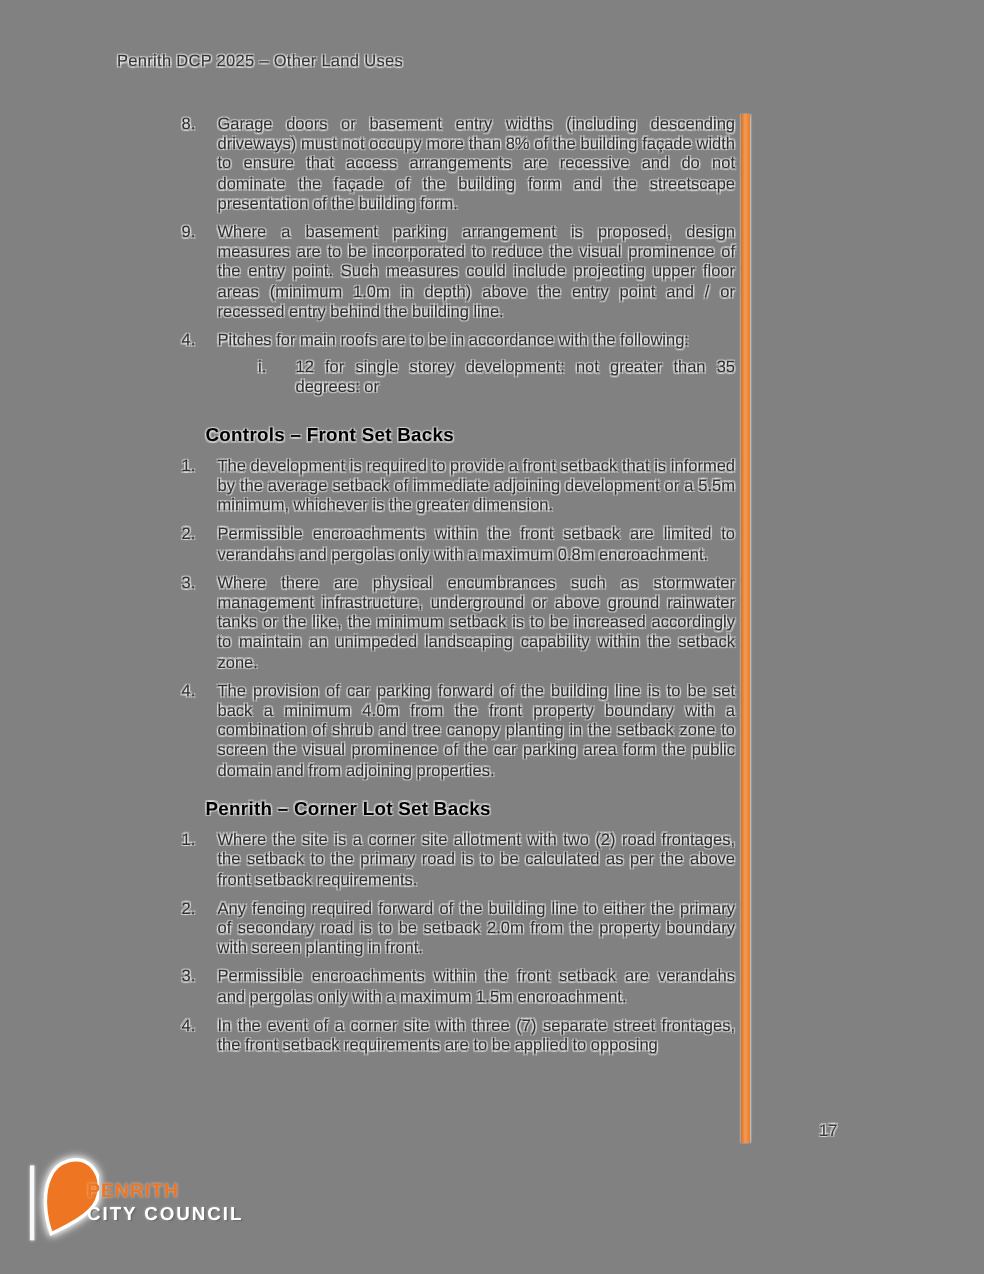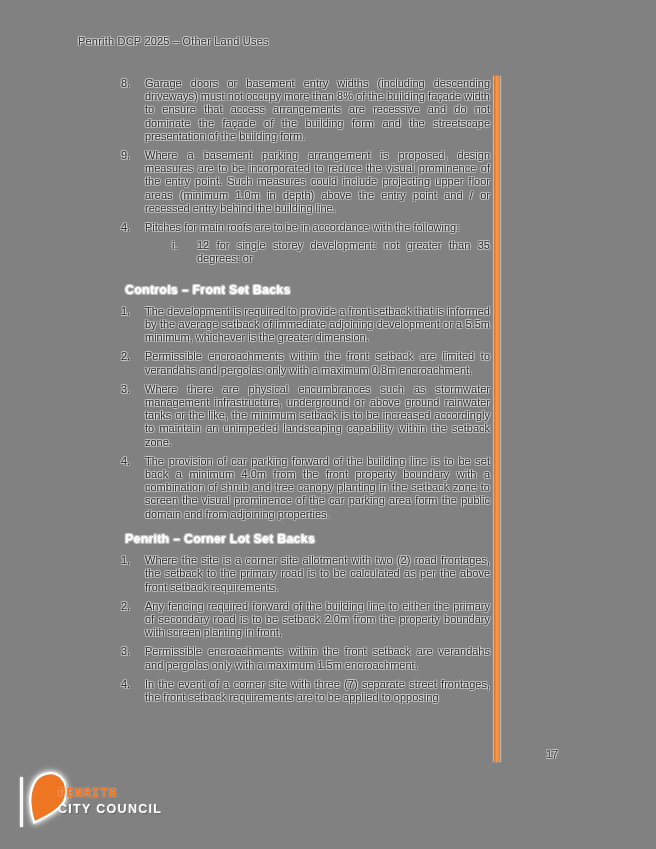--- a/index.html
+++ b/index.html
@@ -30,42 +30,41 @@
     font-size:11px;line-height:13.2px;color:#2e2e2e;
   }
   .list-item{display:flex;margin-bottom:6px;}
   .list-item .marker{flex:0 0 24px;}
   .list-item .txt{flex:1;text-align:justify;}
   .sub-list{margin-top:5px;}
   .sub-item{display:flex;margin-left:27px;margin-bottom:6px;}
   .sub-item .marker{flex:0 0 25px;}
   .sub-item .txt{flex:1;text-align:justify;}
   .section-heading{
-    margin:12px 0 8px 4px;
-    font-size:12.5px;font-weight:bold;color:#ffffff;letter-spacing:.2px;
+    margin:12px 0 8px 16px;
+    font-size:12.5px;font-weight:bold;color:#000000;letter-spacing:.2px;
     text-shadow:
       -1px -1px 0 rgba(255,255,255,.35),
        1px -1px 0 rgba(255,255,255,.35),
       -1px  1px 0 rgba(255,255,255,.35),
        1px  1px 0 rgba(255,255,255,.35),
        0 0 2px rgba(255,255,255,.5);
   }
   .footer-logo{position:absolute;left:18px;top:764px;width:160px;height:70px;}
   .logo-rule{
     position:absolute;left:2px;top:13px;width:3px;height:50px;
     background:rgba(255,255,255,.95);box-shadow:0 0 2px rgba(255,255,255,.8);
   }
   .logo-pin{position:absolute;left:8px;top:2px;
     filter:drop-shadow(0 0 2px rgba(255,255,255,.9)) drop-shadow(0 0 3px rgba(255,255,255,.7));
   }
   .logo-text{position:absolute;left:40px;top:22px;}
   .logo-line1{
     display:block;font-size:13px;font-weight:bold;color:#ee7623;letter-spacing:.6px;
     text-shadow:0 0 2px rgba(255,255,255,.55);
-    font-family:Liberation Mono, monospace;
   }
   .logo-line2{
     display:block;font-size:12.5px;font-weight:bold;color:#ffffff;letter-spacing:1.3px;margin-top:1px;
     text-shadow:1px 1px 1px rgba(95,95,95,.9),0 0 2px rgba(255,255,255,.4);
     text-align:right;
   }
   .page-number{
     position:absolute;left:546px;top:748px;
     font-size:11px;color:#3a3a3a;
   }

